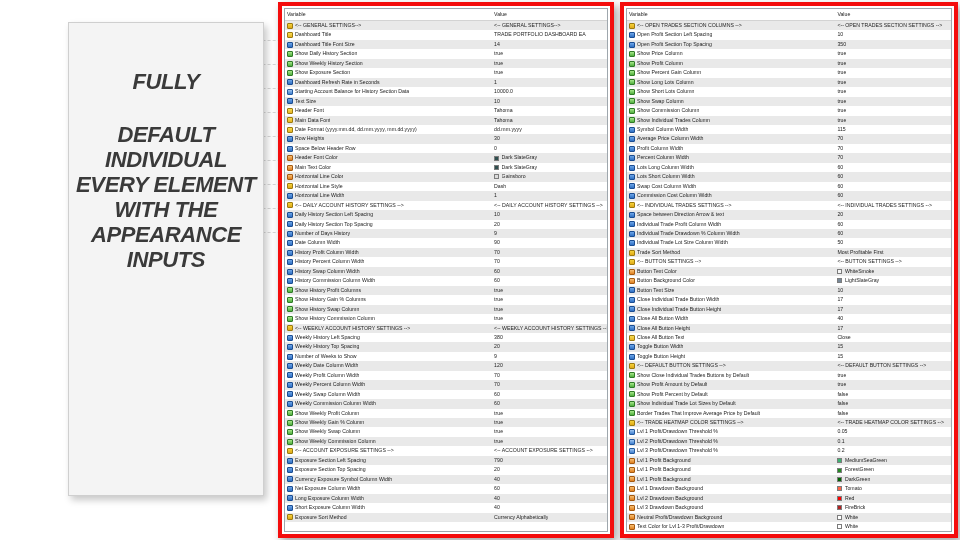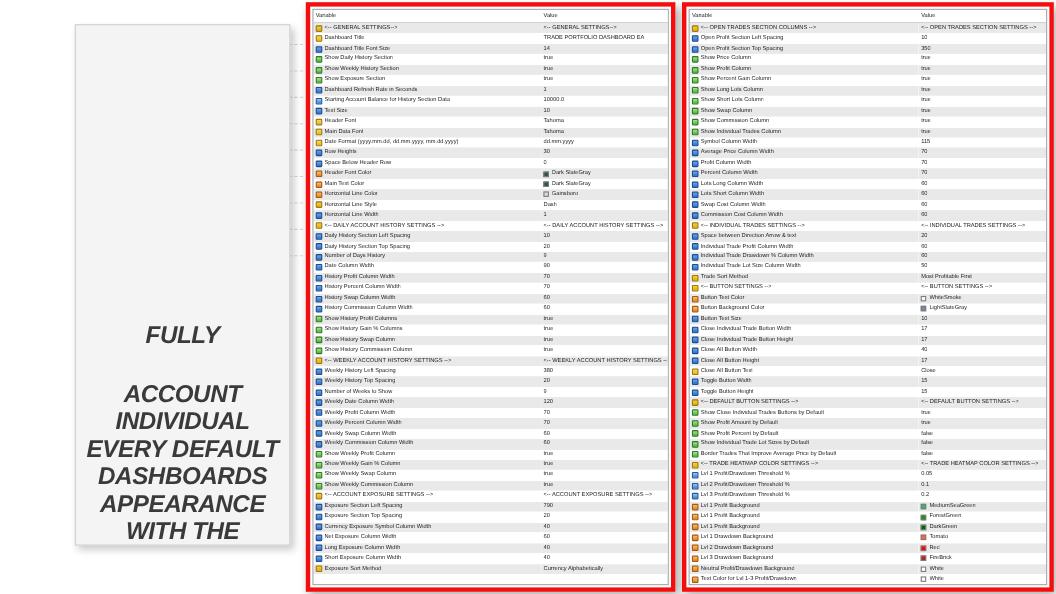--- a/index.html
+++ b/index.html
@@ -25,21 +25,21 @@
     border-top:1px dashed #d7d7d7;
   }
 
   
   #promo-card{
     position:absolute; left:68px; top:22px; width:196px; height:474px;
     background:#f4f4f4;
     border:1px solid #cfcfcf;
     box-shadow:3px 4px 7px rgba(0,0,0,.22);
     display:flex; flex-direction:column; align-items:center;
-    justify-content:flex-end;
+    justify-content:flex-start;
     padding-top:46px; box-sizing:border-box;
   }
   .promo-line{
     font-weight:bold; font-style:italic;
     color:#3a3a3a; text-align:center;
     font-size:22px; line-height:25px; letter-spacing:-0.4px;
     width:100%;
   }
   .promo-gap{height:28px;}
 
@@ -144,26 +144,26 @@
     <div class="bg-row" style="top: 360px;">Lot</div>
     <div class="bg-row" style="top: 392px;">0.1</div>
     <div class="bg-row" style="top: 418px;">0.0</div>
     <div class="bg-row" style="top: 444px;">0.9</div>
     <div class="bg-row" style="top: 470px;">1.1</div>
   </div>
 
 <div id="promo-card">
   <div class="promo-line">FULLY</div>
   <div class="promo-gap"></div>
-  <div class="promo-line">ACCOUNT</div>
+  <div class="promo-line">DEFAULT</div>
   <div class="promo-line">INDIVIDUAL</div>
-  <div class="promo-line">EVERY DEFAULT</div>
-  <div class="promo-line">DASHBOARDS</div>
+  <div class="promo-line">EVERY ELEMENT</div>
+  <div class="promo-line">WITH THE</div>
   <div class="promo-line">APPEARANCE</div>
-  <div class="promo-line">WITH THE</div>
+  <div class="promo-line">INPUTS</div>
 </div>
 
 <div class="panel" id="panel-left">
   <div class="panel-inner">
     <table class="grid">
       <thead>
         <tr>
           <th class="var">Variable</th>
           <th class="val">Value</th>
         </tr>

